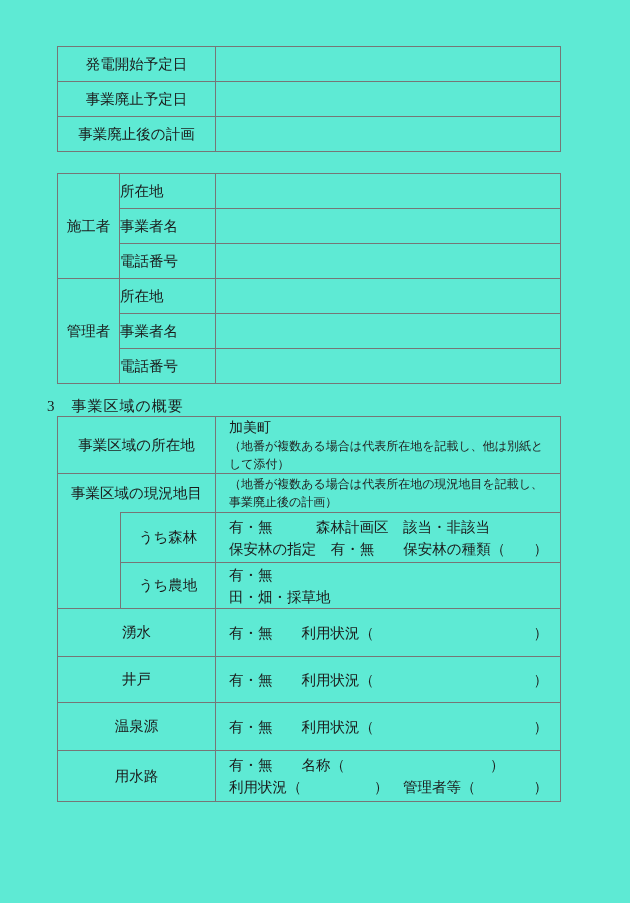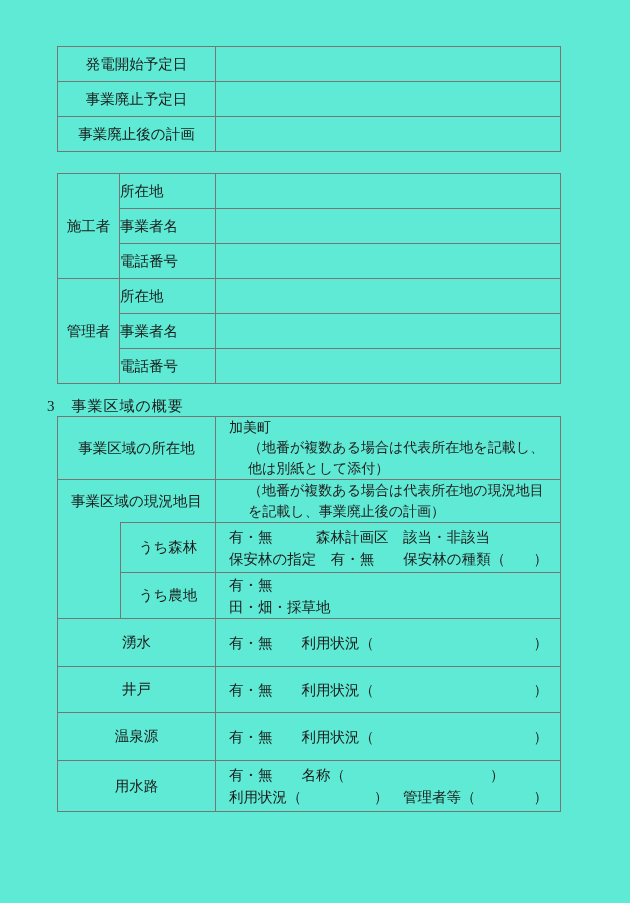--- a/index.html
+++ b/index.html
@@ -52,21 +52,21 @@
   .t3 .r9 { height:51px; }
   .t3 .lab { text-align:center; }
   .t3 .sublab { text-align:center; }
   
   .t3 .landuse-label { border-bottom:none; }
   .t3 .spacer-a { border-top:none; border-bottom:none; }
   .t3 .spacer-b { border-top:none; }
   
   .val { padding:0 12px 0 13px; }
   .val-center { text-align:center; font-size:13.5px; }
-  .note { font-size:14px; line-height:1.5; color:#222;margin-left:19px; }
+  .note { font-size:12px; line-height:1.5; color:#222; }
   .loc-main { font-size:14px; line-height:1.3; padding-top:2px; }
   .line { line-height:22px; white-space:pre; }
   .flexline { display:flex; justify-content:space-between; line-height:22px; white-space:pre; }
 </style>
 </head>
 <body>
 
 <div class="page">
 
   <table class="t1">

